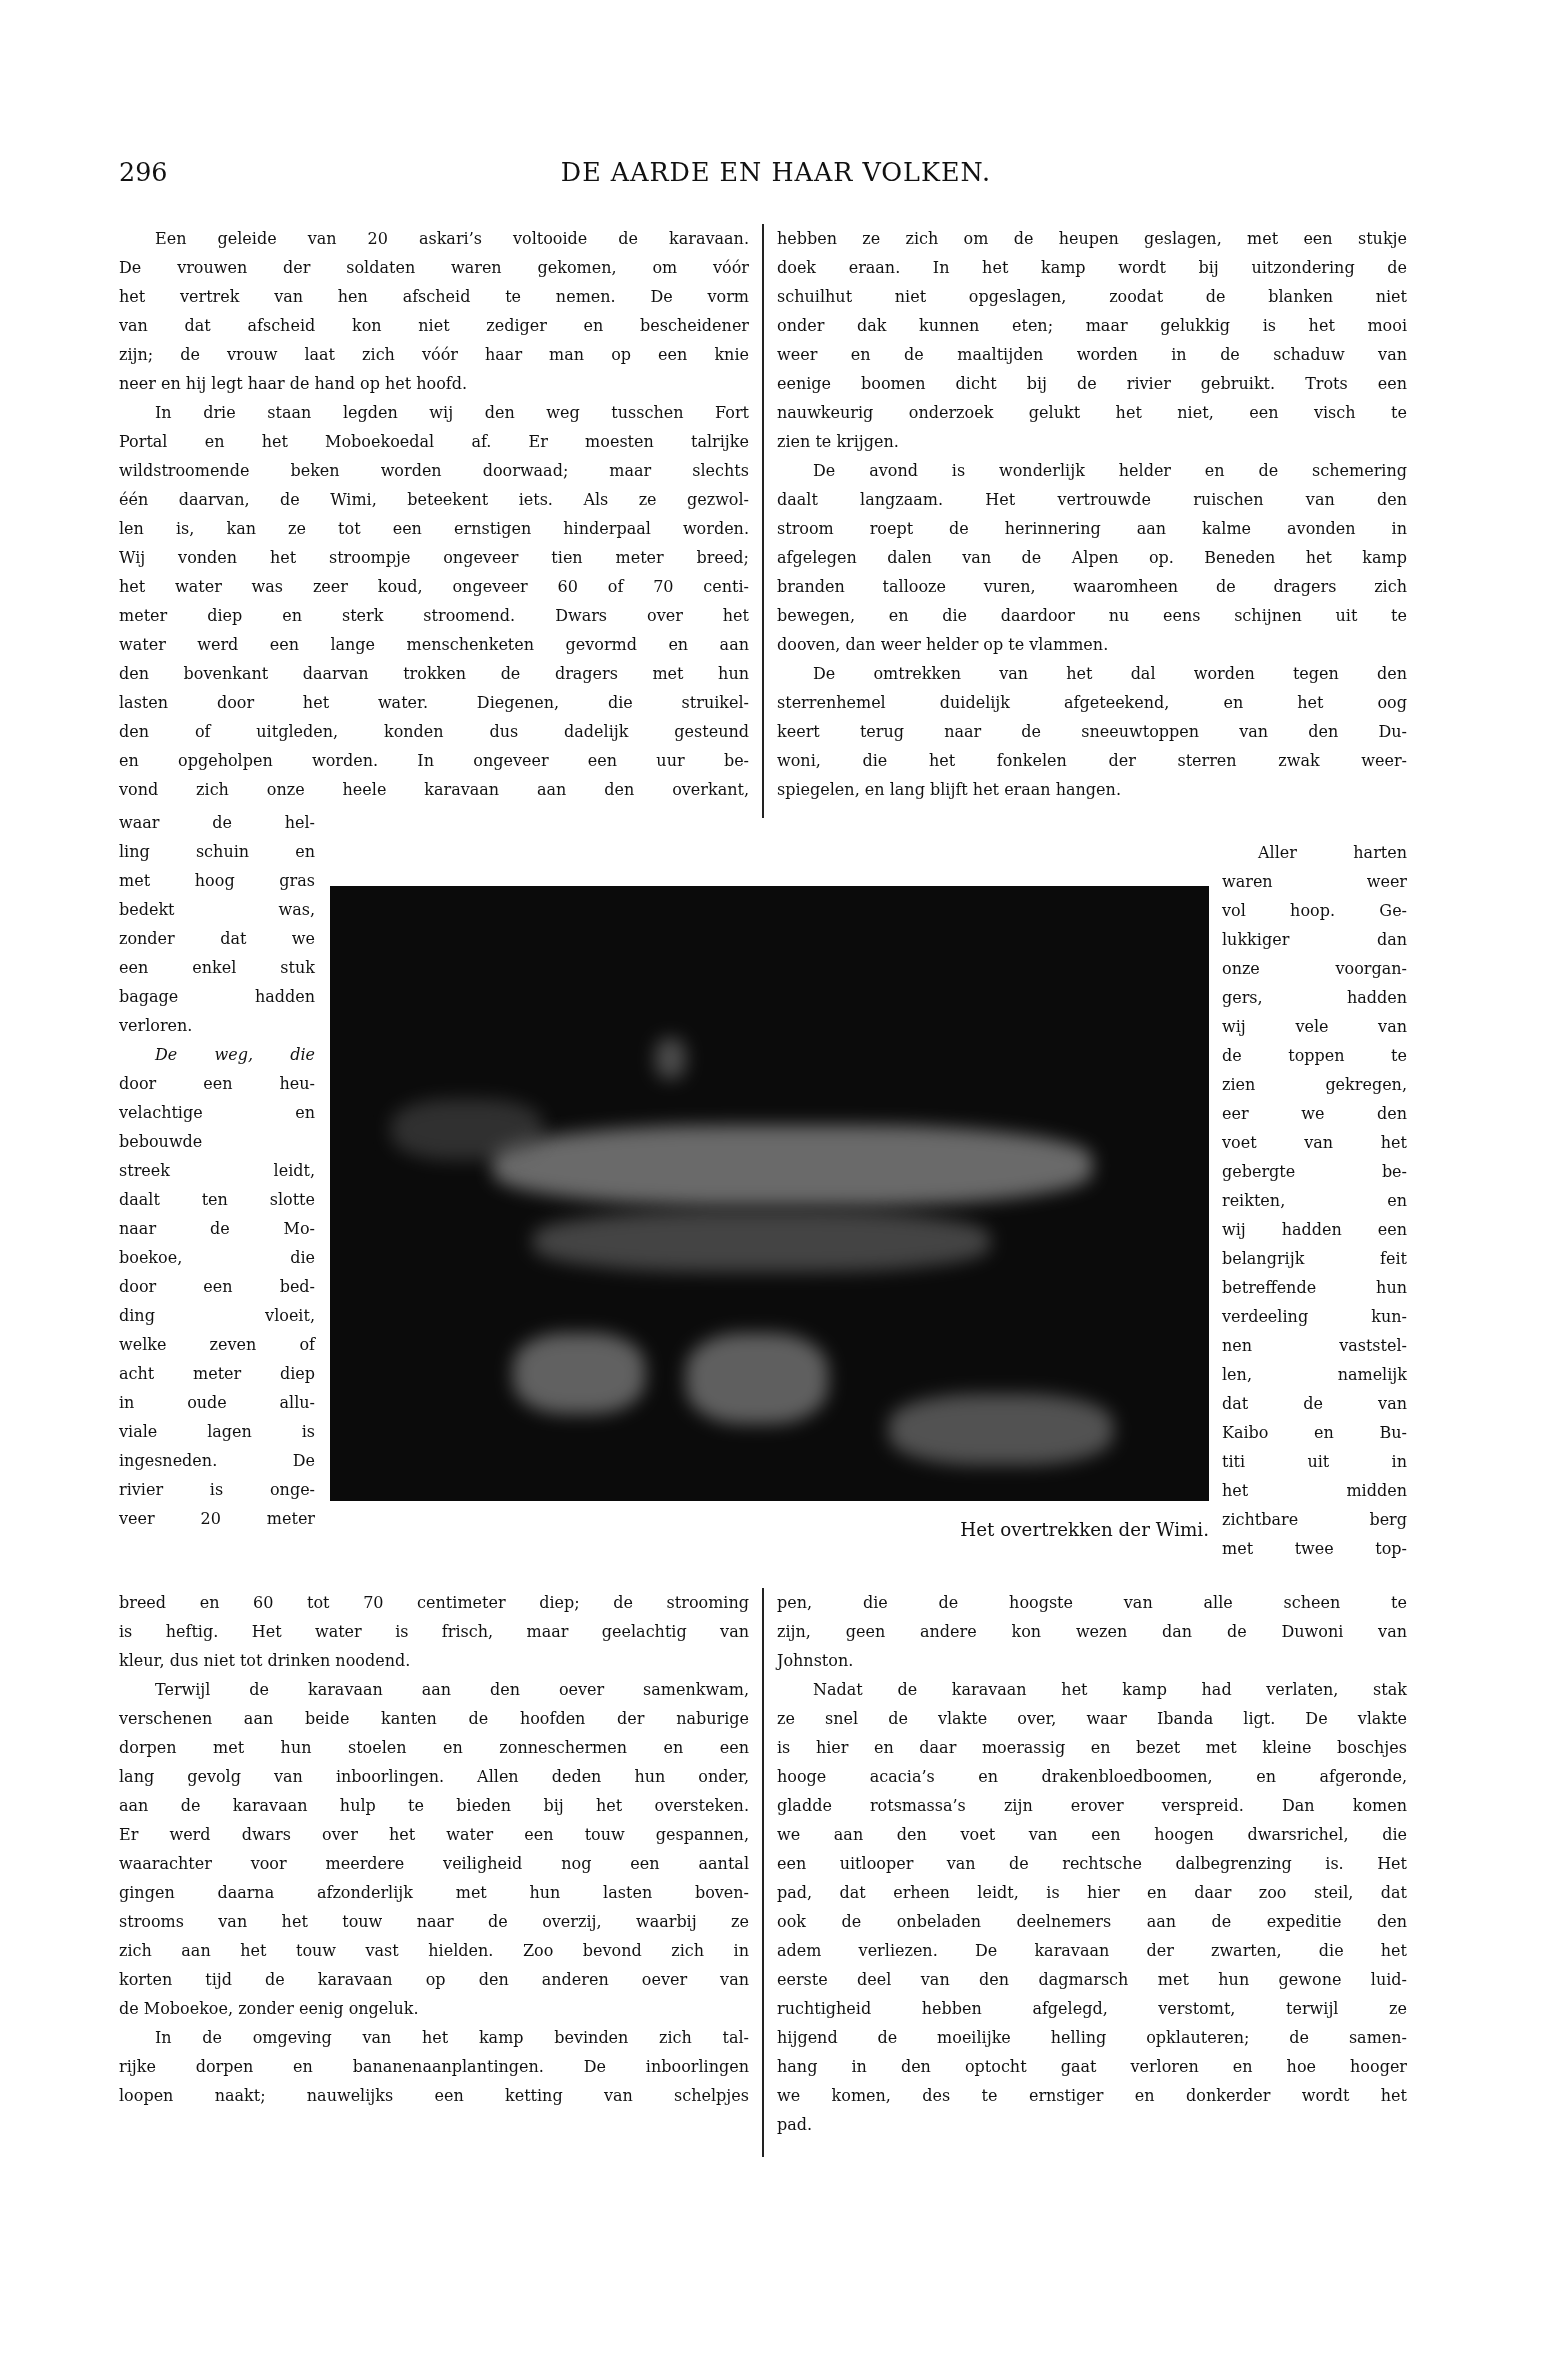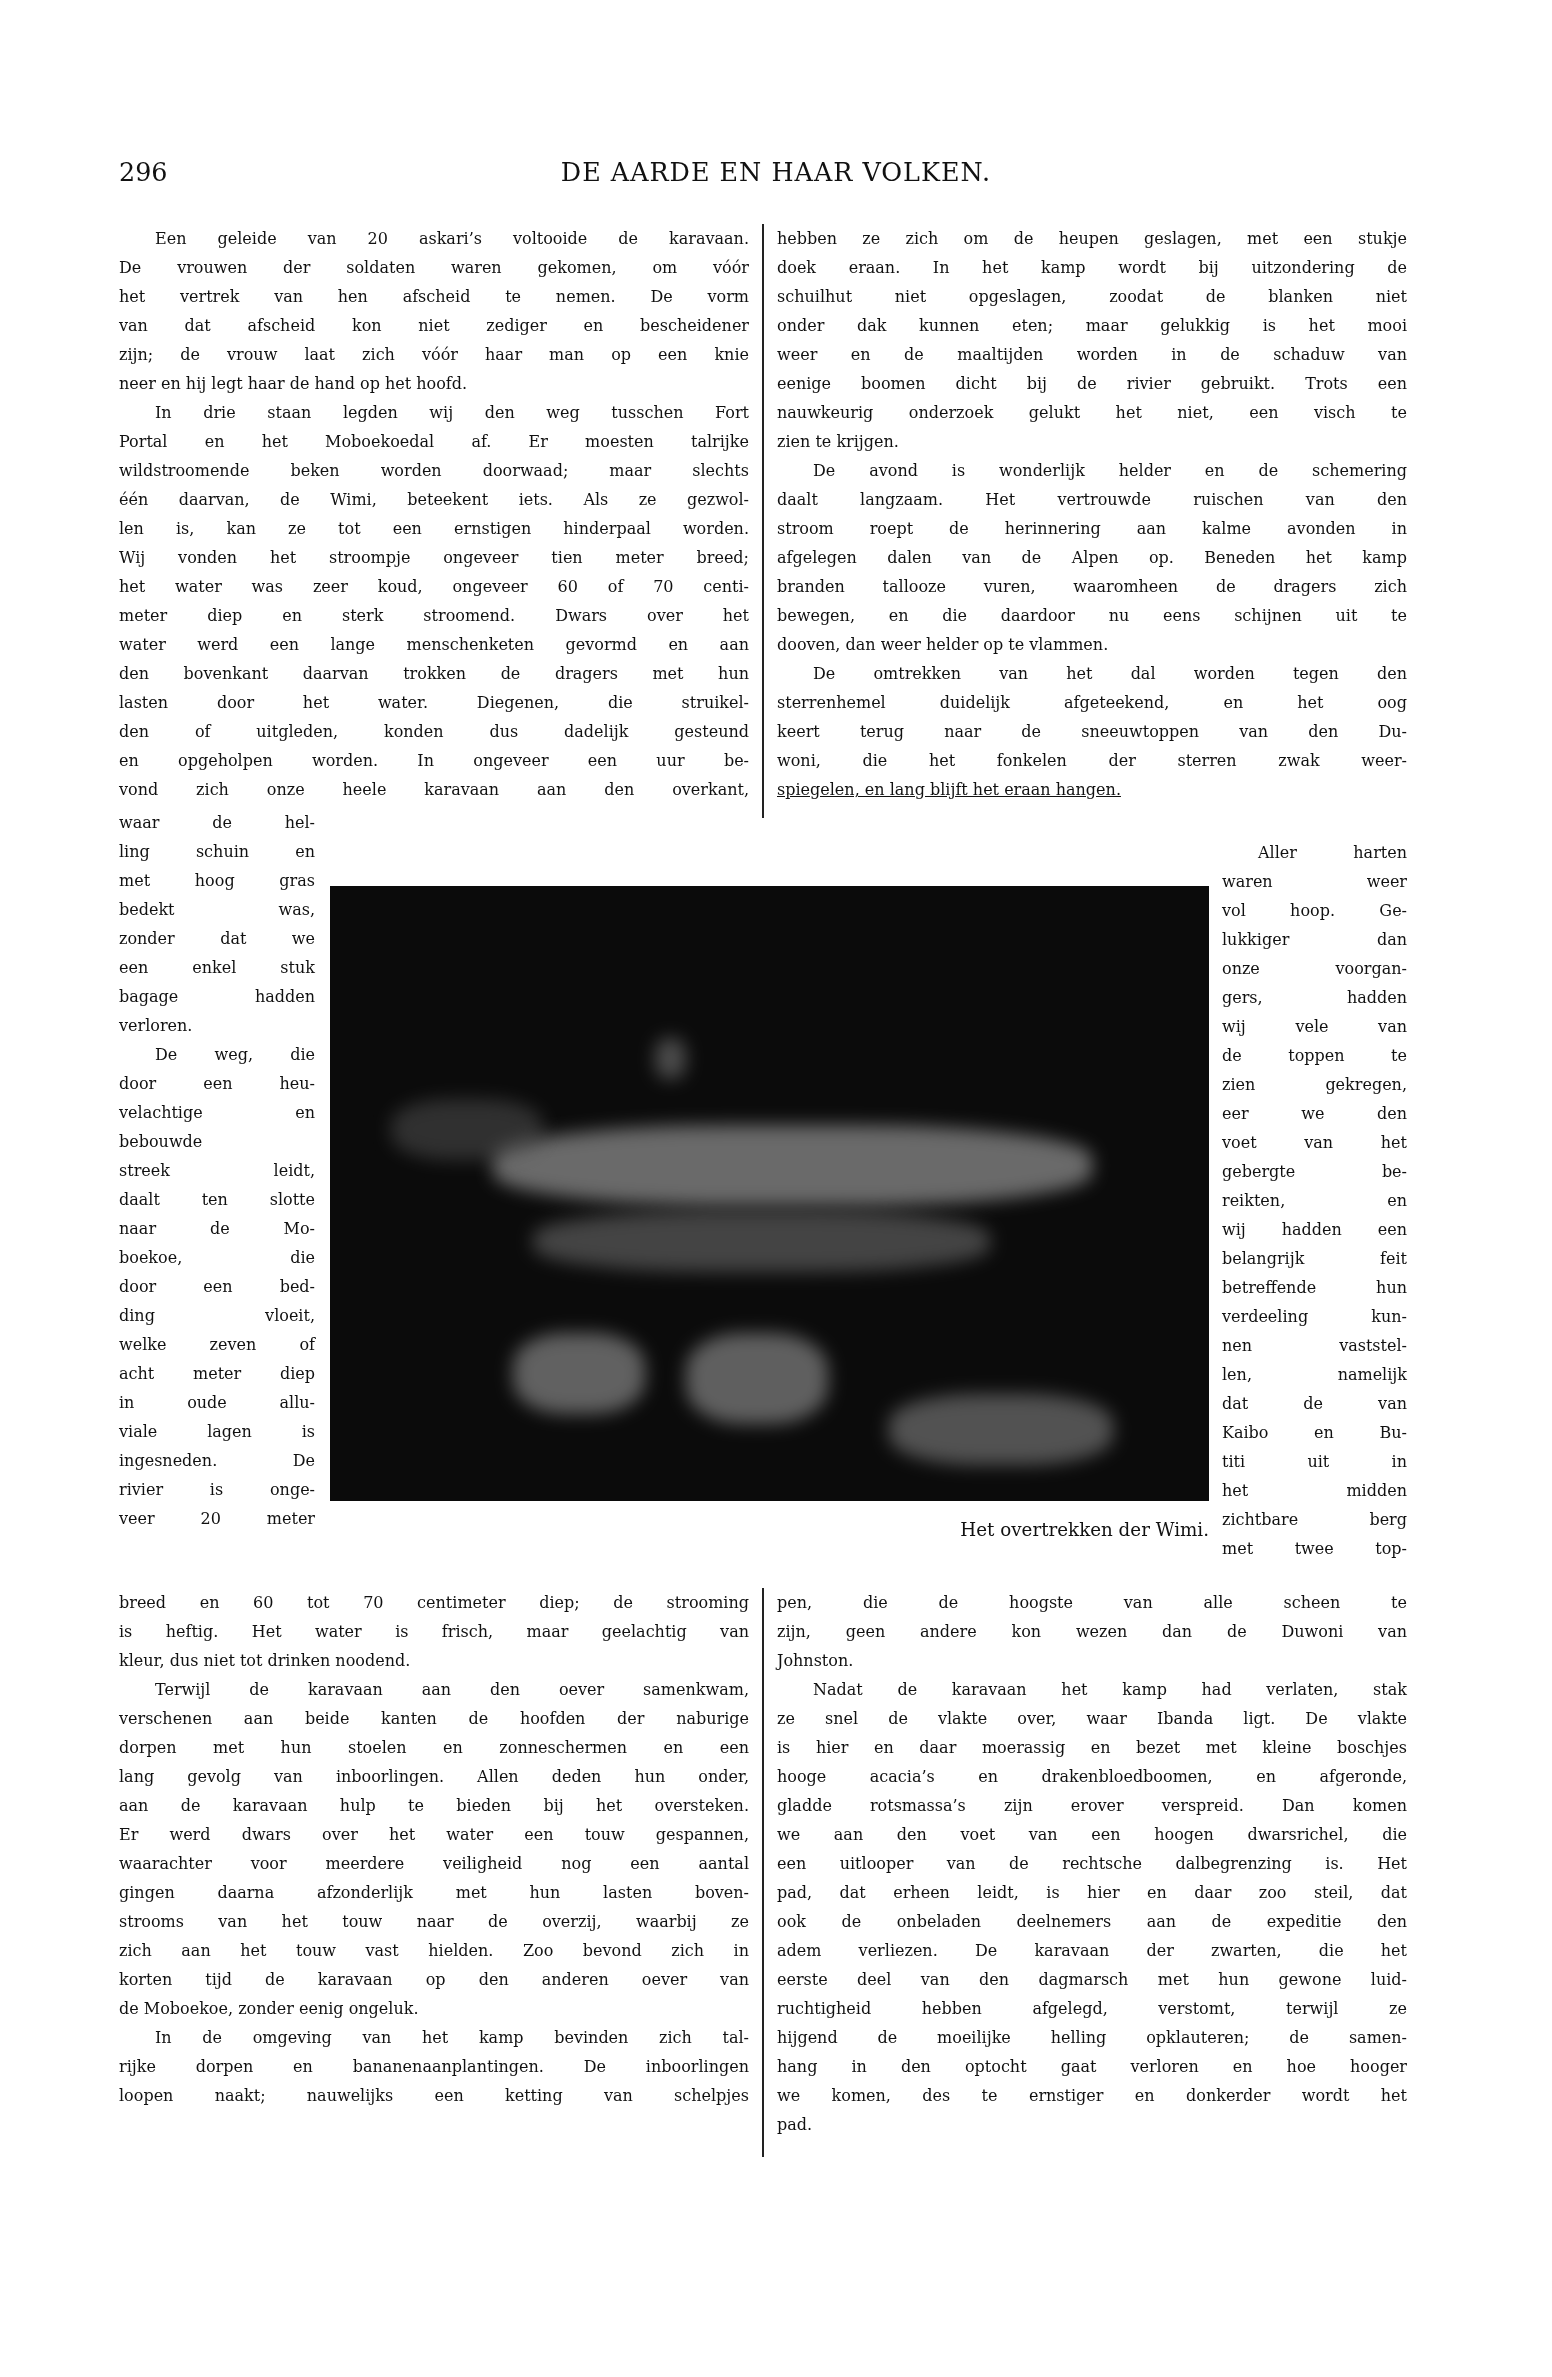--- a/index.html
+++ b/index.html
@@ -47,21 +47,21 @@
   </div>
 <div class="col" style="left:119px;top:808px;width:196px;">
     <span class="line">waar de hel-</span>
     <span class="line">ling schuin en</span>
     <span class="line">met hoog gras</span>
     <span class="line">bedekt was,</span>
     <span class="line">zonder dat we</span>
     <span class="line">een enkel stuk</span>
     <span class="line">bagage hadden</span>
     <span class="line" style="text-align-last: left;">verloren.</span>
-    <span class="line" style="padding-left: 36px;">De weg, die</span>
+    <span class="line" style="padding-left: 36px; font-style: italic;">De weg, die</span>
     <span class="line">door een heu-</span>
     <span class="line">velachtige en</span>
     <span class="line">bebouwde</span>
     <span class="line">streek leidt,</span>
     <span class="line">daalt ten slotte</span>
     <span class="line">naar de Mo-</span>
     <span class="line">boekoe, die</span>
     <span class="line">door een bed-</span>
     <span class="line">ding vloeit,</span>
     <span class="line">welke zeven of</span>
@@ -106,21 +106,21 @@
     <span class="line">daalt langzaam. Het vertrouwde ruischen van den</span>
     <span class="line">stroom roept de herinnering aan kalme avonden in</span>
     <span class="line">afgelegen dalen van de Alpen op. Beneden het kamp</span>
     <span class="line">branden tallooze vuren, waaromheen de dragers zich</span>
     <span class="line">bewegen, en die daardoor nu eens schijnen uit te</span>
     <span class="line" style="text-align-last: left;">dooven, dan weer helder op te vlammen.</span>
     <span class="line" style="padding-left: 36px;">De omtrekken van het dal worden tegen den</span>
     <span class="line">sterrenhemel duidelijk afgeteekend, en het oog</span>
     <span class="line">keert terug naar de sneeuwtoppen van den Du-</span>
     <span class="line">woni, die het fonkelen der sterren zwak weer-</span>
-    <span class="line" style="text-align-last: left; text-decoration: underline;">spiegelen, en lang blijft het eraan hangen.</span>
+    <span class="line" style="text-align-last: left;">spiegelen, en lang blijft het eraan hangen.</span>
   </div>
 <div class="col" style="left:1222px;top:838px;width:185px;">
     <span class="line" style="padding-left: 36px;">Aller harten</span>
     <span class="line">waren weer</span>
     <span class="line">vol hoop. Ge-</span>
     <span class="line">lukkiger dan</span>
     <span class="line">onze voorgan-</span>
     <span class="line">gers, hadden</span>
     <span class="line">wij vele van</span>
     <span class="line">de toppen te</span>

